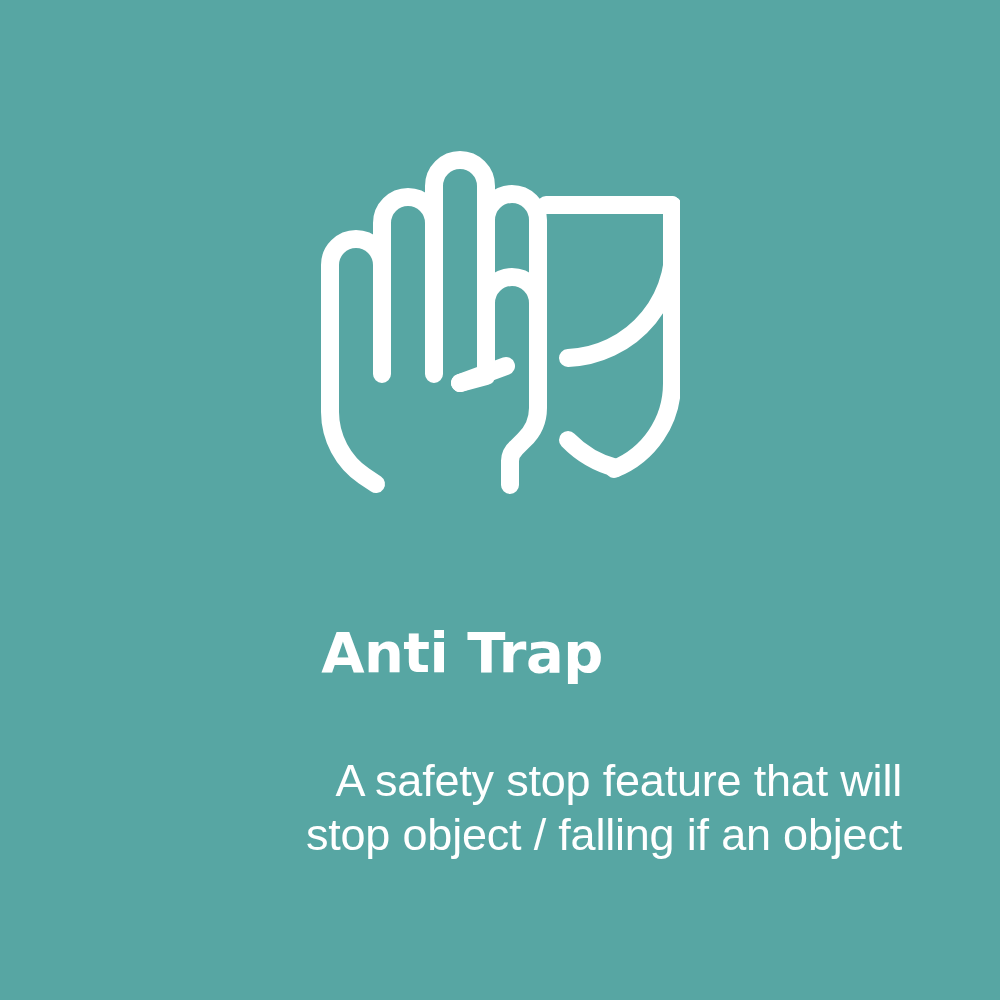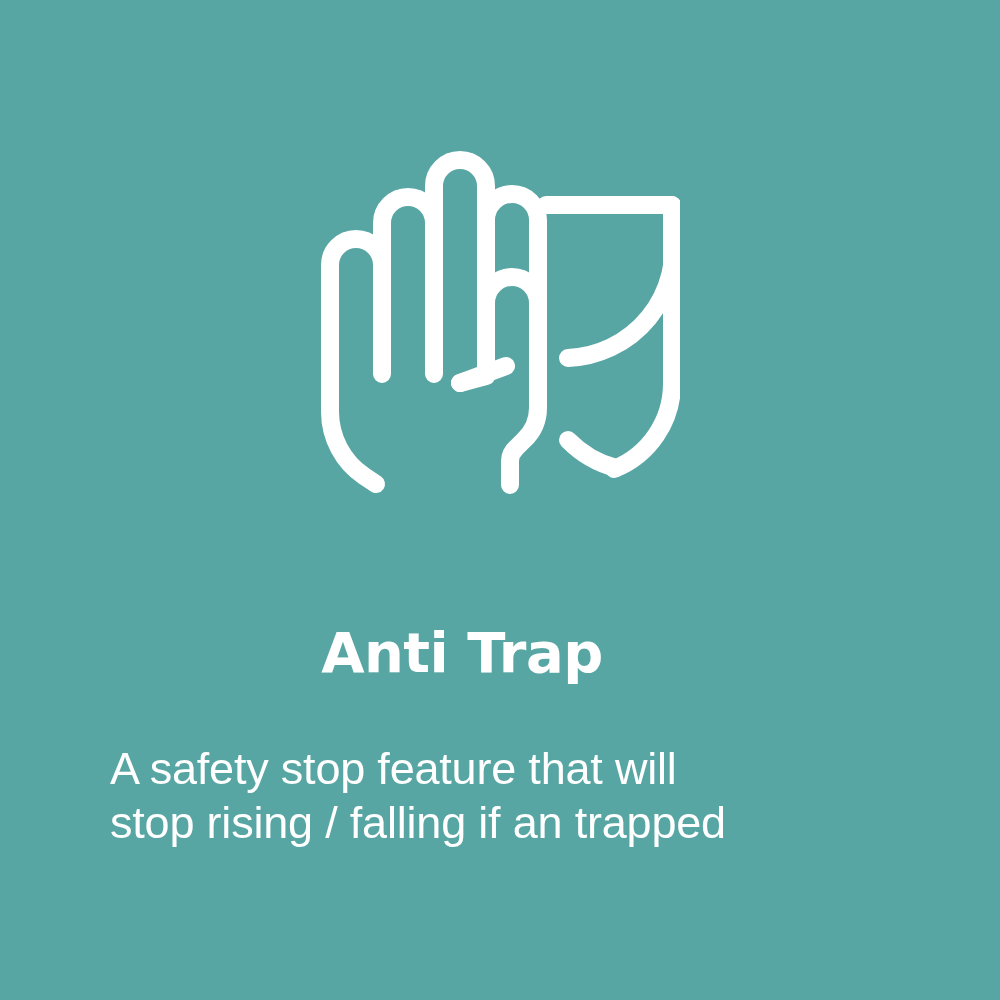--- a/index.html
+++ b/index.html
@@ -49,28 +49,28 @@
     letter-spacing: -0.5px;
     line-height: 1.05;
     margin: 0;
   }
   .desc {
     position: absolute;
     left: 50%;
     transform: translateX(-50%);
     top: 742px;
     width: 780px;
-    text-align: left;
+    text-align: right;
     color: #ffffff;
     font-family: "Liberation Sans", sans-serif;
     font-size: 45px;
     font-weight: 400;
     line-height: 54px;
     letter-spacing: -0.2px;
-    margin: 0;
+    margin: 12px;
   }
   .desc-line {
     display: block;
   }
 </style>
 </head>
 <body style="background: rgb(87, 166, 163);">
 
 <div class="card" style="background: rgb(87, 166, 163);">
 
@@ -131,16 +131,16 @@
                a 110 110 0 0 0 46 29" opacity="0"></path>
       <path d="M 248 300
                a 104 104 0 0 0 48 28"></path>
     </svg>
   </div>
 
   <h2 class="title">Anti Trap</h2>
 
   <p class="desc">
     <span class="desc-line">A safety stop feature that will</span>
-    <span class="desc-line">stop rising / falling if an trapped</span>
+    <span class="desc-line">stop object / falling if an object</span>
   </p>
 
 </div>
 
 </body></html>

